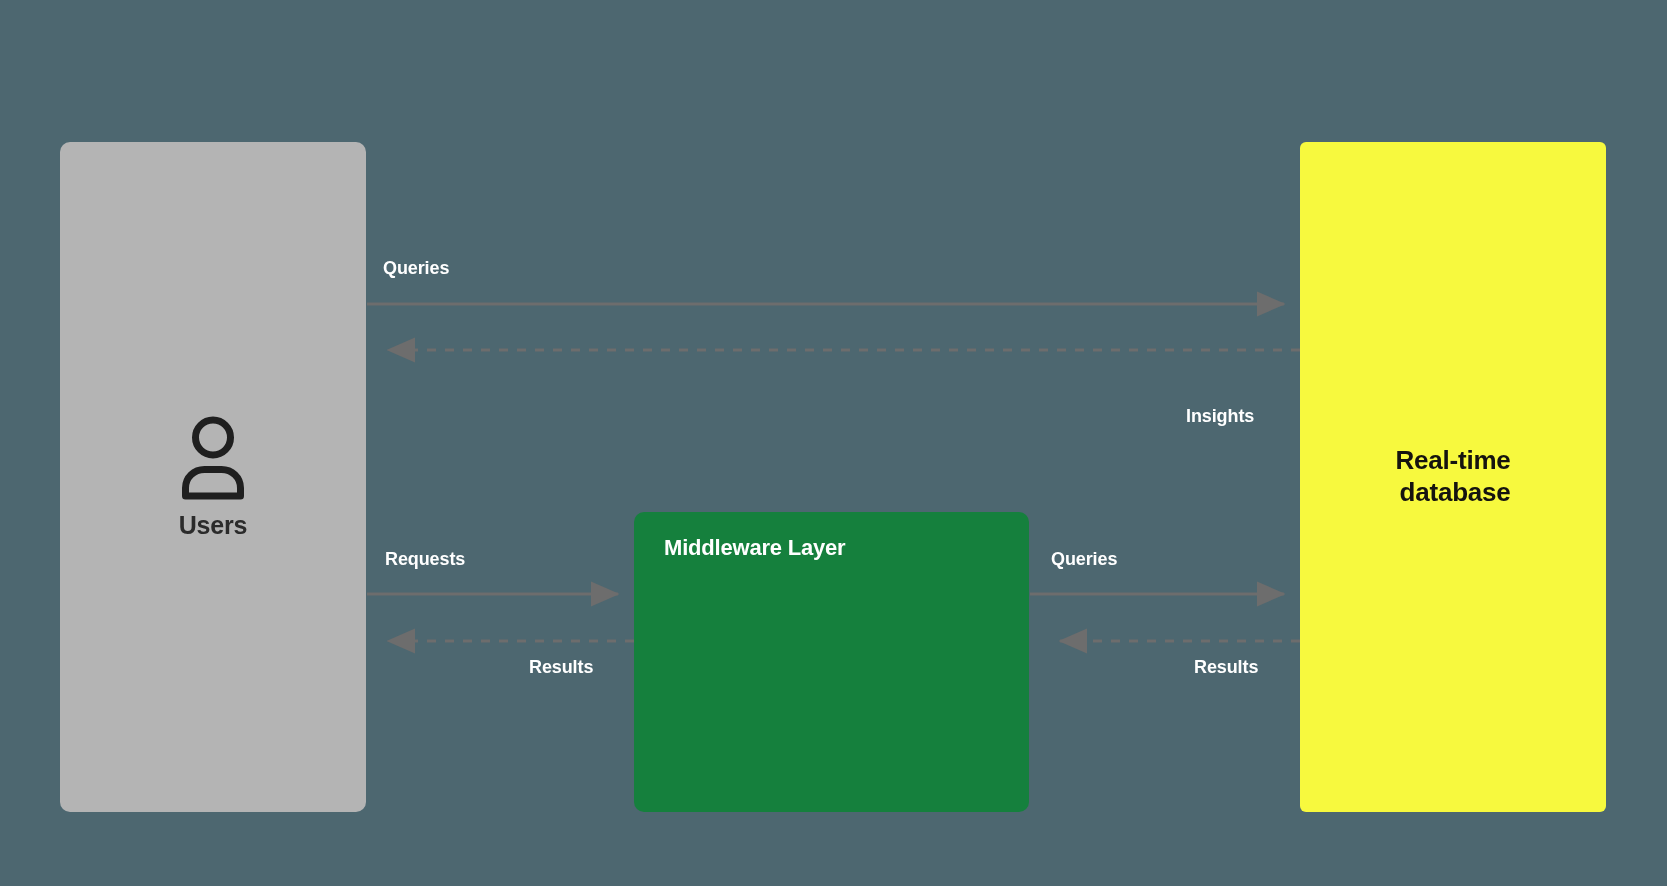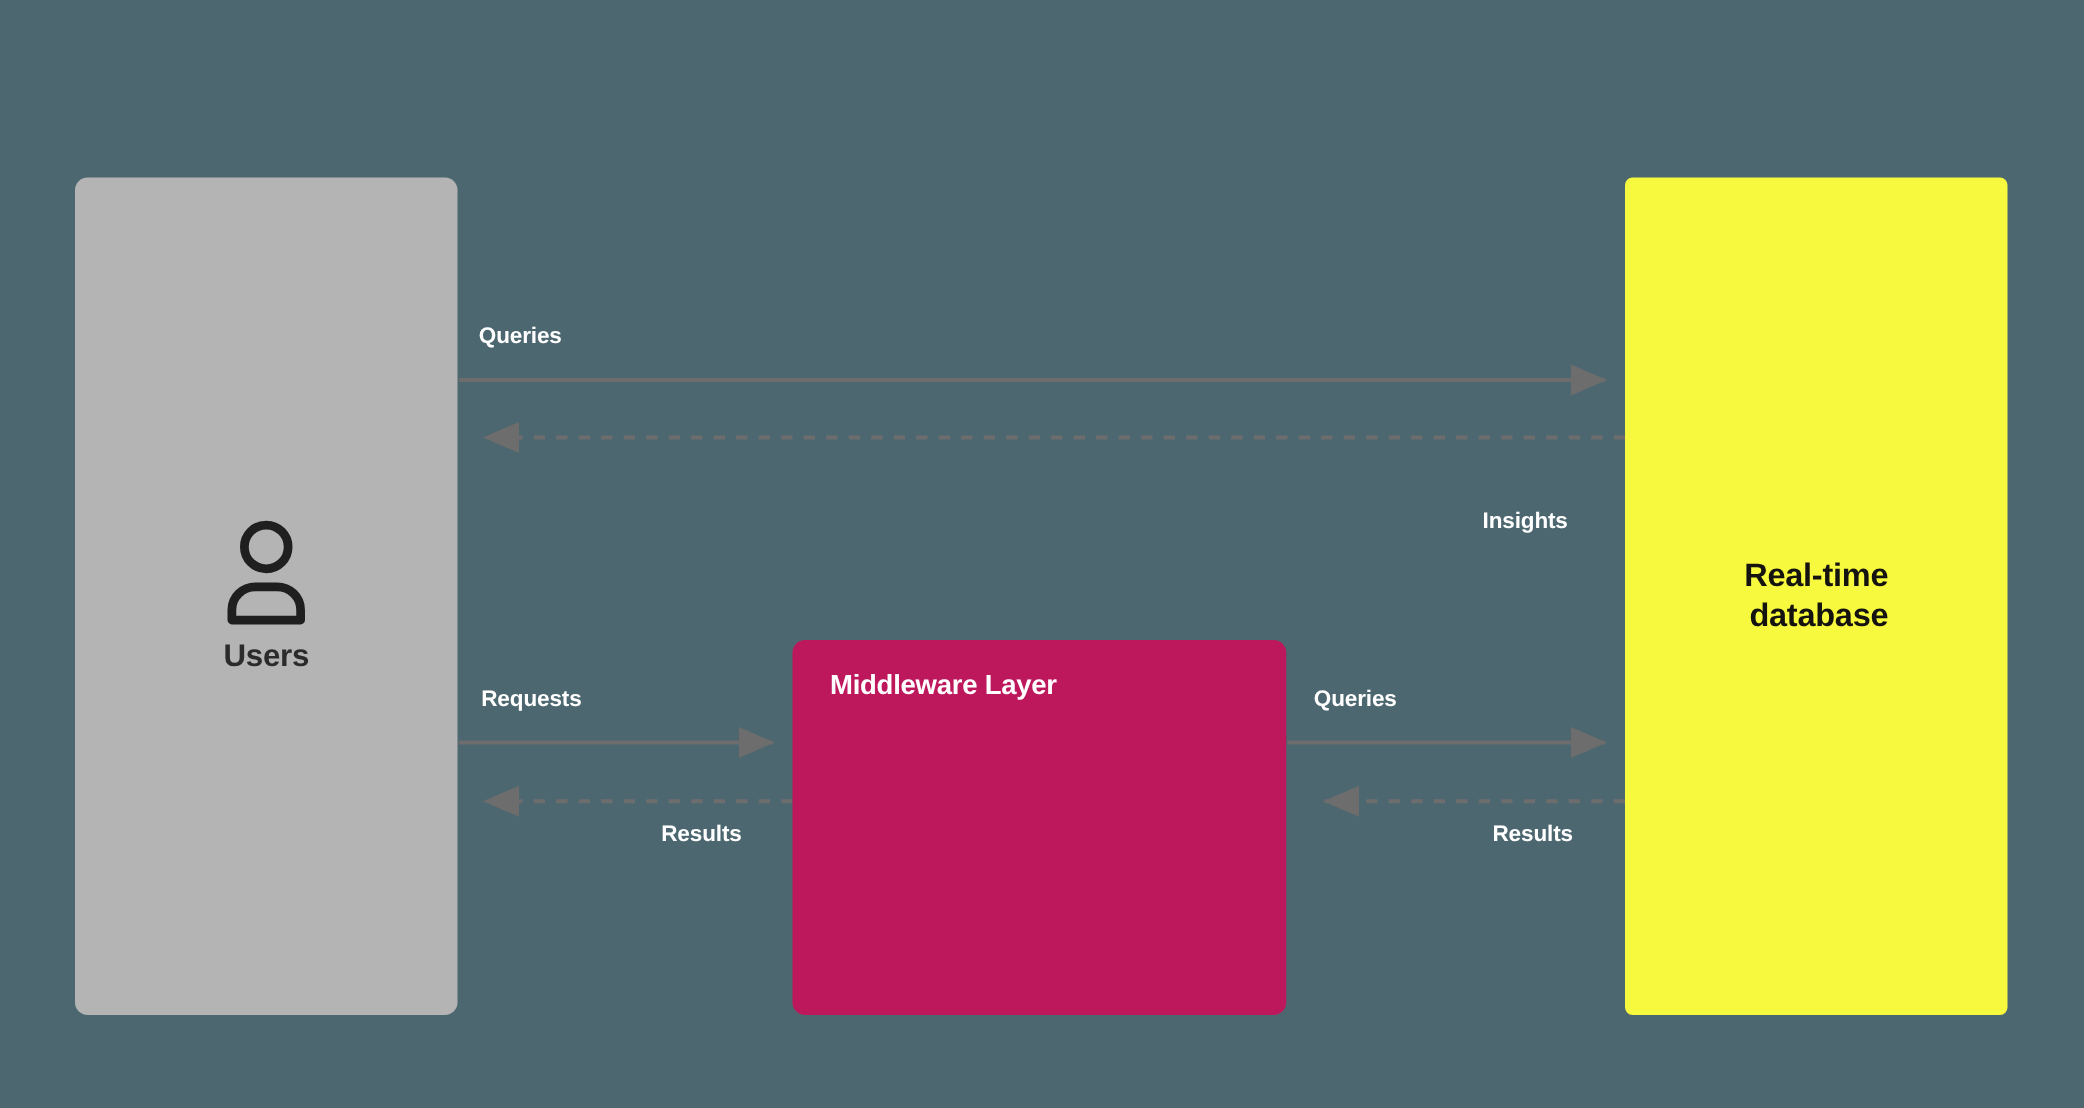--- a/index.html
+++ b/index.html
@@ -50,21 +50,21 @@
     height: 670px;
     background: #b4b4b4;
     border-radius: 10px;
   }
 
   .node-middleware {
     left: 634px;
     top: 512px;
     width: 395px;
     height: 300px;
-    background: #be185d;
+    background: #15803d;
     border-radius: 10px;
   }
 
   .node-database {
     left: 1300px;
     top: 142px;
     width: 306px;
     height: 670px;
     background: #f7f93e;
     border-radius: 6px;

